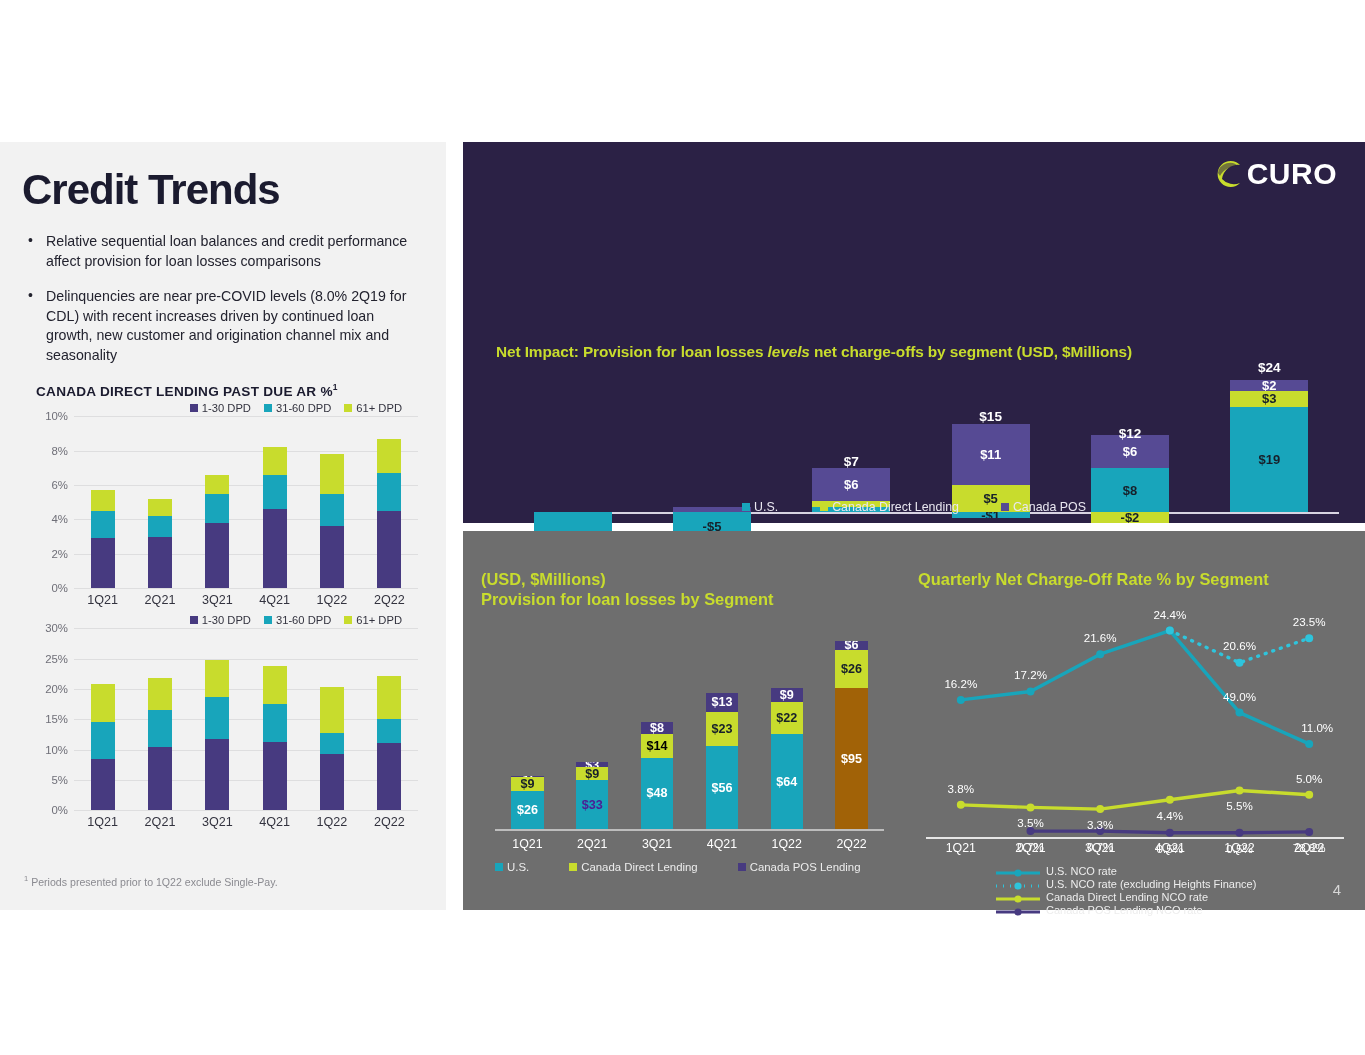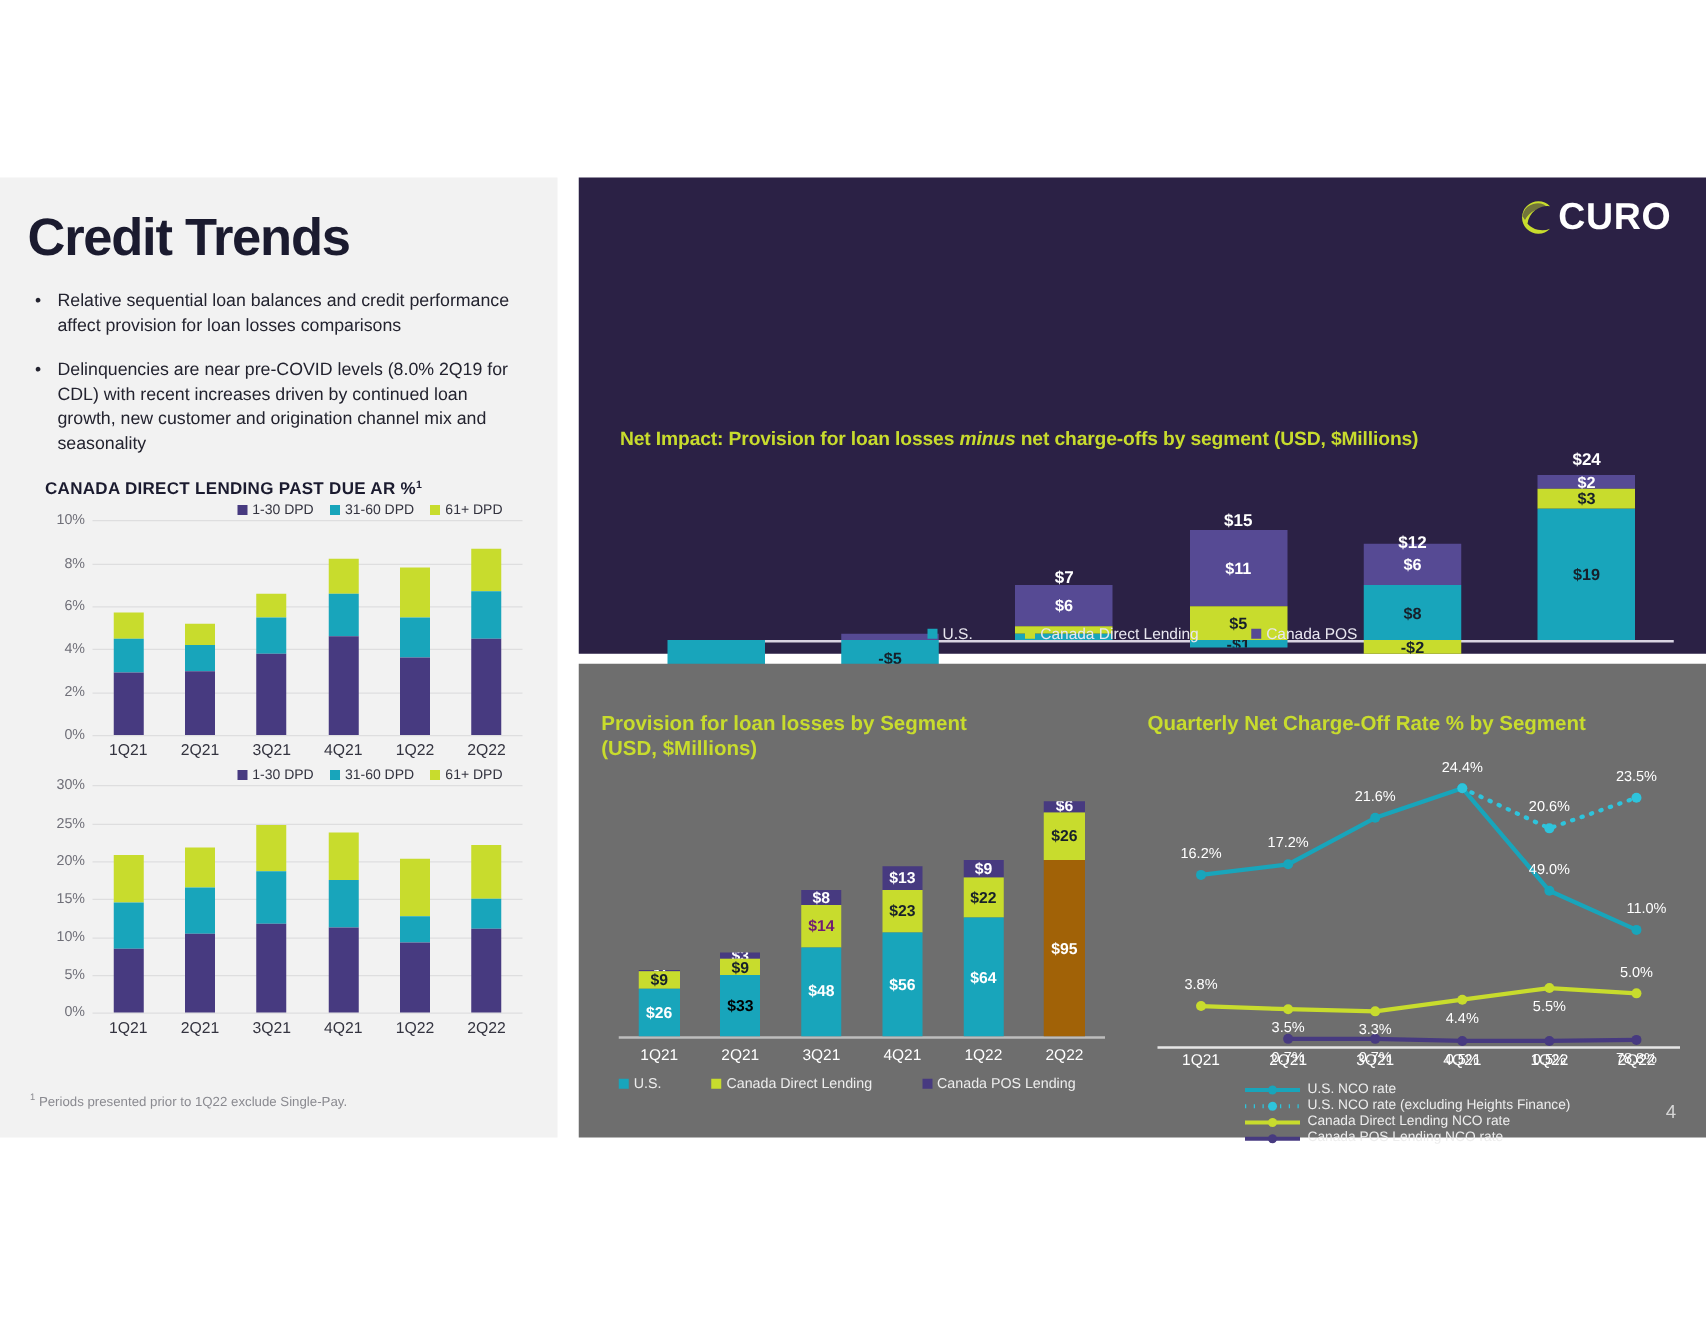--- a/index.html
+++ b/index.html
@@ -323,21 +323,21 @@
       <span class="curo-mark">
         <svg width="36" height="36" viewBox="0 0 36 36">
           <path d="M30 9 A13 13 0 1 0 30 27 A16 16 0 0 1 12 23 A16 16 0 0 1 30 9 Z" fill="#c8dc2d"></path>
           <path d="M8 17 A12 12 0 0 1 29 11 A17 17 0 0 0 10 20 Z" fill="#2b2145" opacity="0.55"></path>
         </svg>
       </span>
       <span class="curo-text">CURO</span>
     </div>
 
     <div class="dark-title">
-      <span>Net Impact: Provision for loan losses </span><em>minus</em><span> net charge-offs by segment (USD, $Millions)</span>
+      <span>Net Impact: Provision for loan losses </span><em>levels</em><span> net charge-offs by segment (USD, $Millions)</span>
     </div>
 
     <div class="wf" id="wfChart">
         <div class="wf-zero" style="top:138.37209302325581px"></div>
         <div class="wf-cols">
           <div class="wf-col">
             <div class="wf-stack" style="bottom:99.62790697674419px"></div>
             <div class="wf-stack" style="top:138.37209302325581px">
               <div class="wf-seg" style="height:77.48837209302326px;background:#18a5bb;color:#17202a">-$14</div>
               <div class="wf-seg" style="height:16.6046511627907px;background:#c8dc2d;color:#17202a"></div>
@@ -415,44 +415,44 @@
        <span class="sw" style="background:#564a94"></span>
        <span>Canada POS</span>
         </span>
       </div>
   </div>
 
   <div class="grey-panel">
 
     <div class="prov-wrap">
       <div class="grey-title">
+        <div>(USD, $Millions)</div>
         <div>Provision for loan losses by Segment</div>
-        <div>(USD, $Millions)</div>
       </div>
       <div class="prov-chart" id="provChart">
           <div class="prov-base"></div>
           <div class="prov-cols">
             <div class="prov-col">
               <div class="prov-bar">
                 <div class="prov-seg" style="height:1.4803149606299213px;background:#473a80;color:#fff">$1</div>
                 <div class="prov-seg" style="height:13.32283464566929px;background:#c8dc2d;color:#17202a">$9</div>
                 <div class="prov-seg" style="height:38.488188976377955px;background:#18a5bb;color:#fff">$26</div>
               </div>
             </div>
             <div class="prov-col">
               <div class="prov-bar">
                 <div class="prov-seg" style="height:4.440944881889764px;background:#473a80;color:#fff">$3</div>
                 <div class="prov-seg" style="height:13.32283464566929px;background:#c8dc2d;color:#17202a">$9</div>
-                <div class="prov-seg" style="height:48.8503937007874px;background:#18a5bb;color:#000000">$33</div>
+                <div class="prov-seg" style="height:48.8503937007874px;background:#18a5bb;color:#4c1d95">$33</div>
               </div>
             </div>
             <div class="prov-col">
               <div class="prov-bar">
                 <div class="prov-seg" style="height:11.84251968503937px;background:#473a80;color:#fff">$8</div>
-                <div class="prov-seg" style="height:34px;background:#c8dc2d;color:#701a75">$14</div>
+                <div class="prov-seg" style="height:24px;background:#c8dc2d;color:#000000">$14</div>
                 <div class="prov-seg" style="height:71.05511811023622px;background:#18a5bb;color:#fff">$48</div>
               </div>
             </div>
             <div class="prov-col">
               <div class="prov-bar">
                 <div class="prov-seg" style="height:19.244094488188978px;background:#473a80;color:#fff">$13</div>
                 <div class="prov-seg" style="height:34.04724409448819px;background:#c8dc2d;color:#17202a">$23</div>
                 <div class="prov-seg" style="height:82.89763779527559px;background:#18a5bb;color:#fff">$56</div>
               </div>
             </div>

